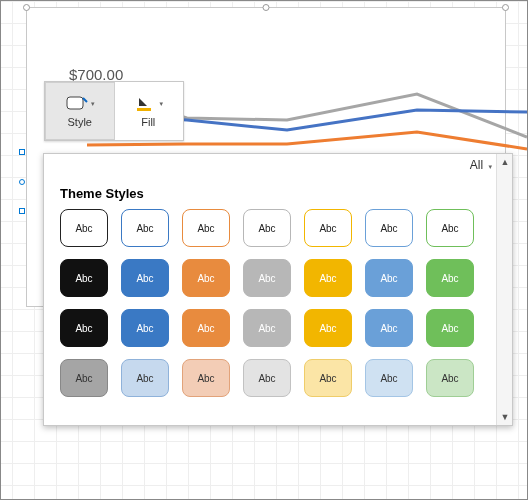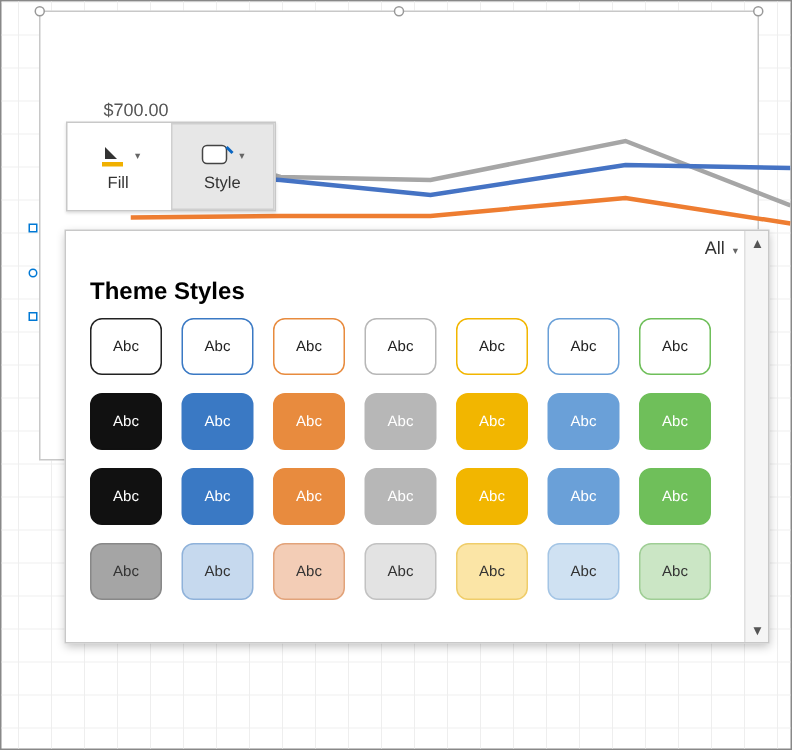--- a/index.html
+++ b/index.html
@@ -30,21 +30,21 @@
   text-align: center;
   color: #333;
   font-size: 16px;
   margin-top: 18px;
   font-weight: 400;
 }
 .axis-label {
   position: absolute;
   left: 42px;
   top: 58px;
-  font-size: 12px;
+  font-size: 15px;
   color: #555;
 }
 .chart-lines {
   position: absolute;
   left: 60px; top: 74px;
   width: 440px; height: 80px;
 }
 .sel-handle {
   position: absolute;
   width: 7px; height: 7px;
@@ -93,21 +93,21 @@
 }
 .gallery-header {
   display: flex;
   justify-content: flex-end;
   padding: 4px 20px 4px 8px;
   font-size: 12px;
   color: #333;
 }
 .gallery-title {
   font-weight: 600;
-  font-size: 16px;
+  font-size: 13px;
   padding: 10px 16px 4px;
 }
 .swatch-area {
   padding: 4px 10px 28px 16px;
   display: flex;
   flex-direction: column;
   gap: 12px;
 }
 .swatch-row {
   display: flex;
@@ -169,44 +169,44 @@
     <polyline points="0,32 100,38 200,48 330,28 440,30" stroke="#4573c4" stroke-width="3" fill="none"></polyline>
     <polyline points="0,63 100,62 200,62 330,50 440,67" stroke="#ee7d31" stroke-width="3" fill="none"></polyline>
   </svg>
 </div>
 
 <div class="sel-sq" style="left:18px; top:148px;"></div>
 <div class="sel-circ" style="left:18px; top:178px;"></div>
 <div class="sel-sq" style="left:18px; top:207px;"></div>
 
 <div class="mini-toolbar">
+  <div class="tb-btn active">
+    <div class="tb-row">
+      <span class="tb-icon">
+        <svg width="22" height="16">
+            <rect x="1" y="1" width="16" height="12" rx="3" fill="#fff" stroke="#444"></rect>
+            <path d="M17 2 L21 6" stroke="#0a66c2" stroke-width="2"></path>
+          </svg>
+      </span>
+      <span class="dd-arrow">▾</span>
+    </div>
+    <span>Style</span>
+  </div>
   <div class="tb-btn">
     <div class="tb-row">
       <span class="tb-icon">
         <svg width="20" height="16">
             <path d="M4 2 L12 10 L4 10 Z" fill="#333"></path>
             <rect x="2" y="12" width="14" height="3" fill="#f0b000"></rect>
           </svg>
       </span>
       <span class="dd-arrow">▾</span>
     </div>
     <span>Fill</span>
   </div>
-  <div class="tb-btn active">
-    <div class="tb-row">
-      <span class="tb-icon">
-        <svg width="22" height="16">
-            <rect x="1" y="1" width="16" height="12" rx="3" fill="#fff" stroke="#444"></rect>
-            <path d="M17 2 L21 6" stroke="#0a66c2" stroke-width="2"></path>
-          </svg>
-      </span>
-      <span class="dd-arrow">▾</span>
-    </div>
-    <span>Style</span>
-  </div>
 </div>
 
 <div class="gallery">
   <div class="scrollbar">
     <div class="arr up">▲</div>
     <div class="arr down">▼</div>
   </div>
   <div class="gallery-header">
     <span>
       <span>All</span>

